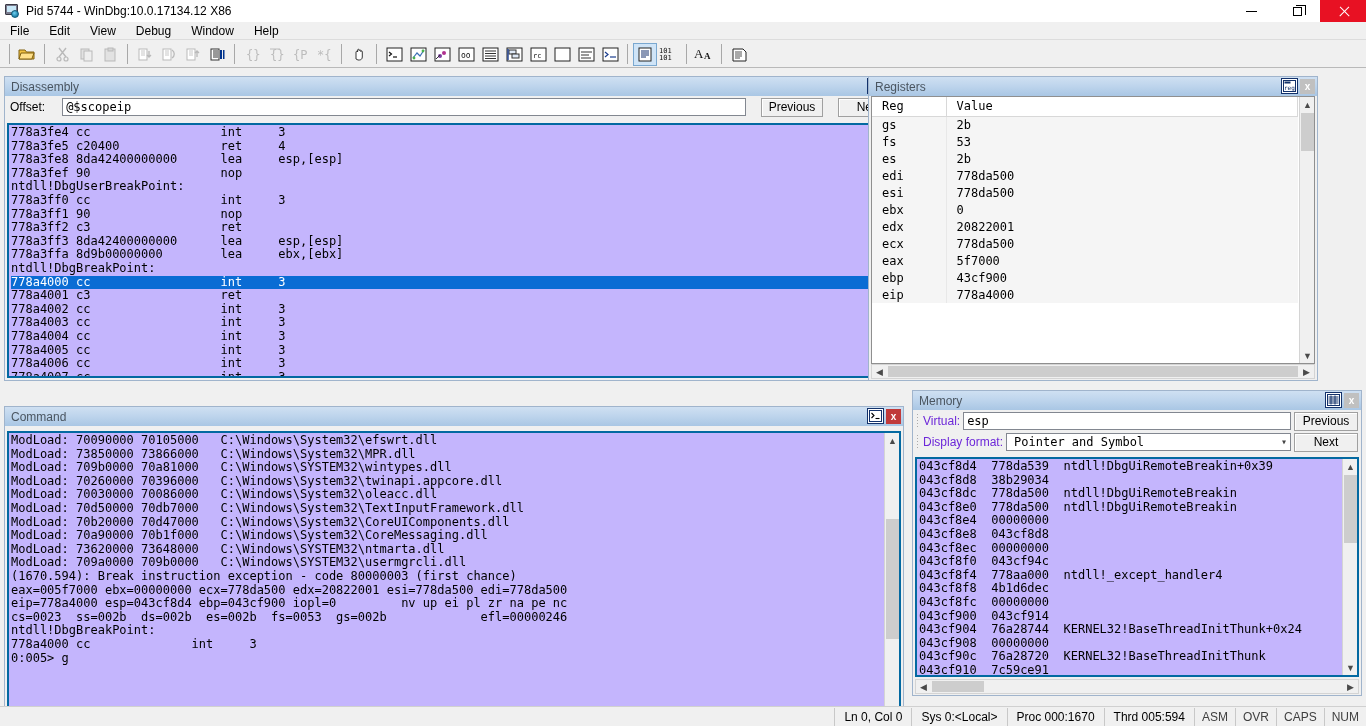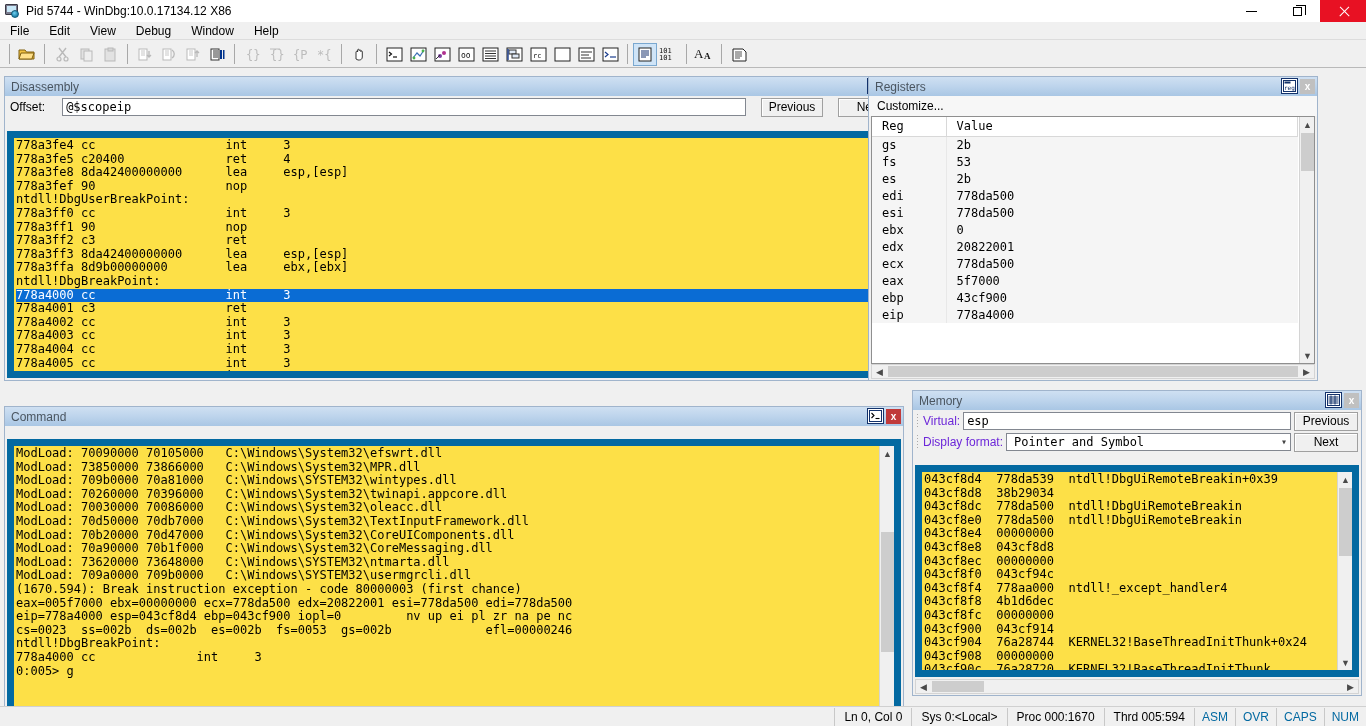--- a/index.html
+++ b/index.html
@@ -139,22 +139,22 @@
   .btn {
     height: 19px; min-width: 62px; background: #f0f0f0;
     border: 1px solid #a0a0a0; box-shadow: inset 1px 1px 0 #ffffff;
     font-size: 12px; color: #000;
     display: flex; align-items: center; justify-content: center;
     flex: none;
   }
 
   
   .code-area {
-    flex: 1 1 auto; background: #fde047; border: 7px solid #0369a1;
-    margin: 13px 2px 2px 2px; overflow: hidden; position: relative;
+    flex: 1 1 auto; background: #c4b5fd; border: 2px solid #0369a1;
+    margin: 5px 2px 2px 2px; overflow: hidden; position: relative;
   }
   .code-lines {
     font-family: "DejaVu Sans Mono", monospace;
     font-size: 12px; line-height: 13.6px; color: #000;
     white-space: pre; padding: 1px 0 0 2px;
   }
   .code-lines .ln { display: block; height: 13.6px; }
   .code-lines .ln.hl { background: #0a6cd4; color: #ffffff; }
 
   
@@ -251,21 +251,21 @@
   .statusbar {
     position: absolute; left: 0; bottom: 0; width: 1366px; height: 20px;
     background: #f0f0f0; display: flex; align-items: center;
     justify-content: flex-end; border-top: 1px solid #d0d0d0;
   }
   .sb-cell {
     font-size: 12px; color: #000; height: 18px;
     display: flex; align-items: center; justify-content: center;
     border-left: 1px solid #c8c8c8; padding: 0 9px; white-space: nowrap;
   }
-  .sb-cell.dim { color: #0369a1; padding: 0 7px; }
+  .sb-cell.dim { color: #404040; padding: 0 7px; }
   .sb-pad { flex: 1 1 auto; }
 </style>
 </head>
 <body>
 
 <div id="app">
 
   <div class="tb-top-strip"></div>
   <div class="tb-top-strip2"></div>
   <div class="titlebar">
@@ -522,21 +522,20 @@
         <div class="pt-icon">
           <svg width="13" height="12" viewBox="0 0 13 12">
             <rect x="0.5" y="0.5" width="12" height="11" fill="#fff" stroke="#13326b"></rect>
             <rect x="1.5" y="1.5" width="6" height="2" fill="#13326b"></rect>
             <text x="1" y="10" font-size="6" font-family="monospace" fill="#13326b">reg</text>
           </svg>
         </div>
         <div class="pt-close">x</div>
       </div>
     </div>
-    <div class="reg-customize">Customize...</div>
     <div class="reg-area">
       <table class="reg-table" style="width:calc(100% - 16px);">
         <colgroup>
             <col class="c1">
             <col>
           </colgroup>
         <thead>
           <tr>
             <th>Reg</th>
             <th>Value</th>

